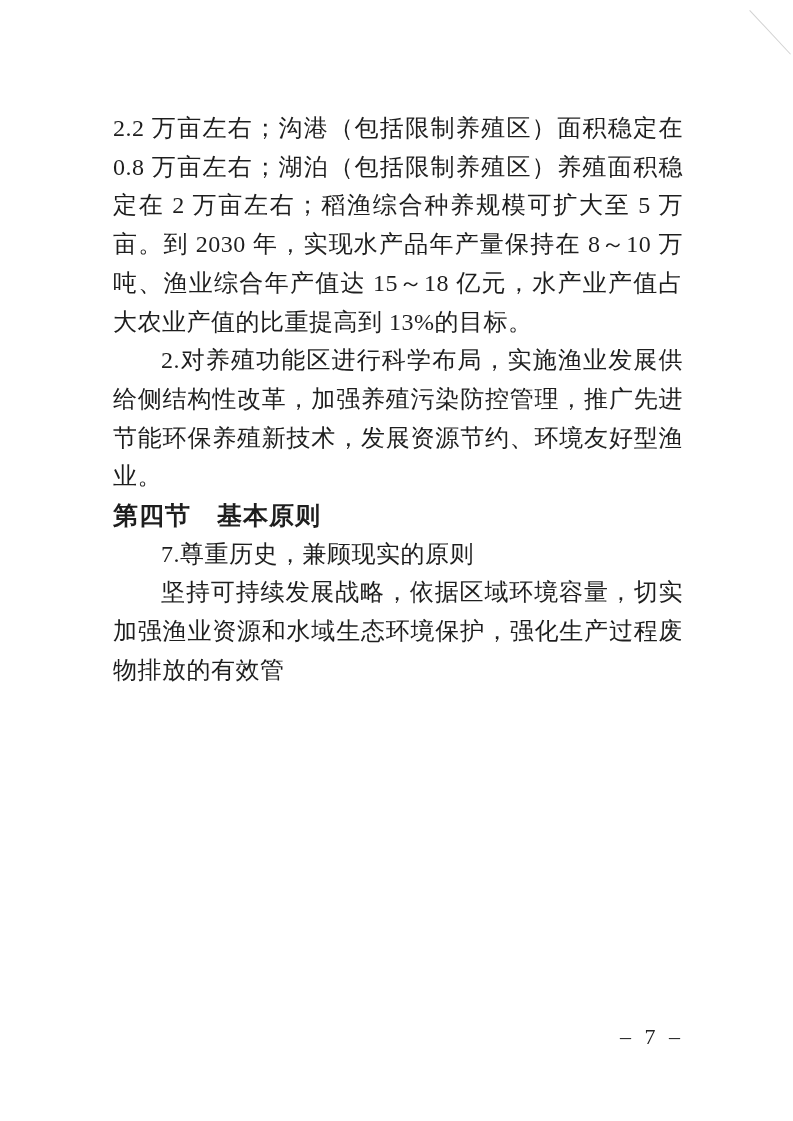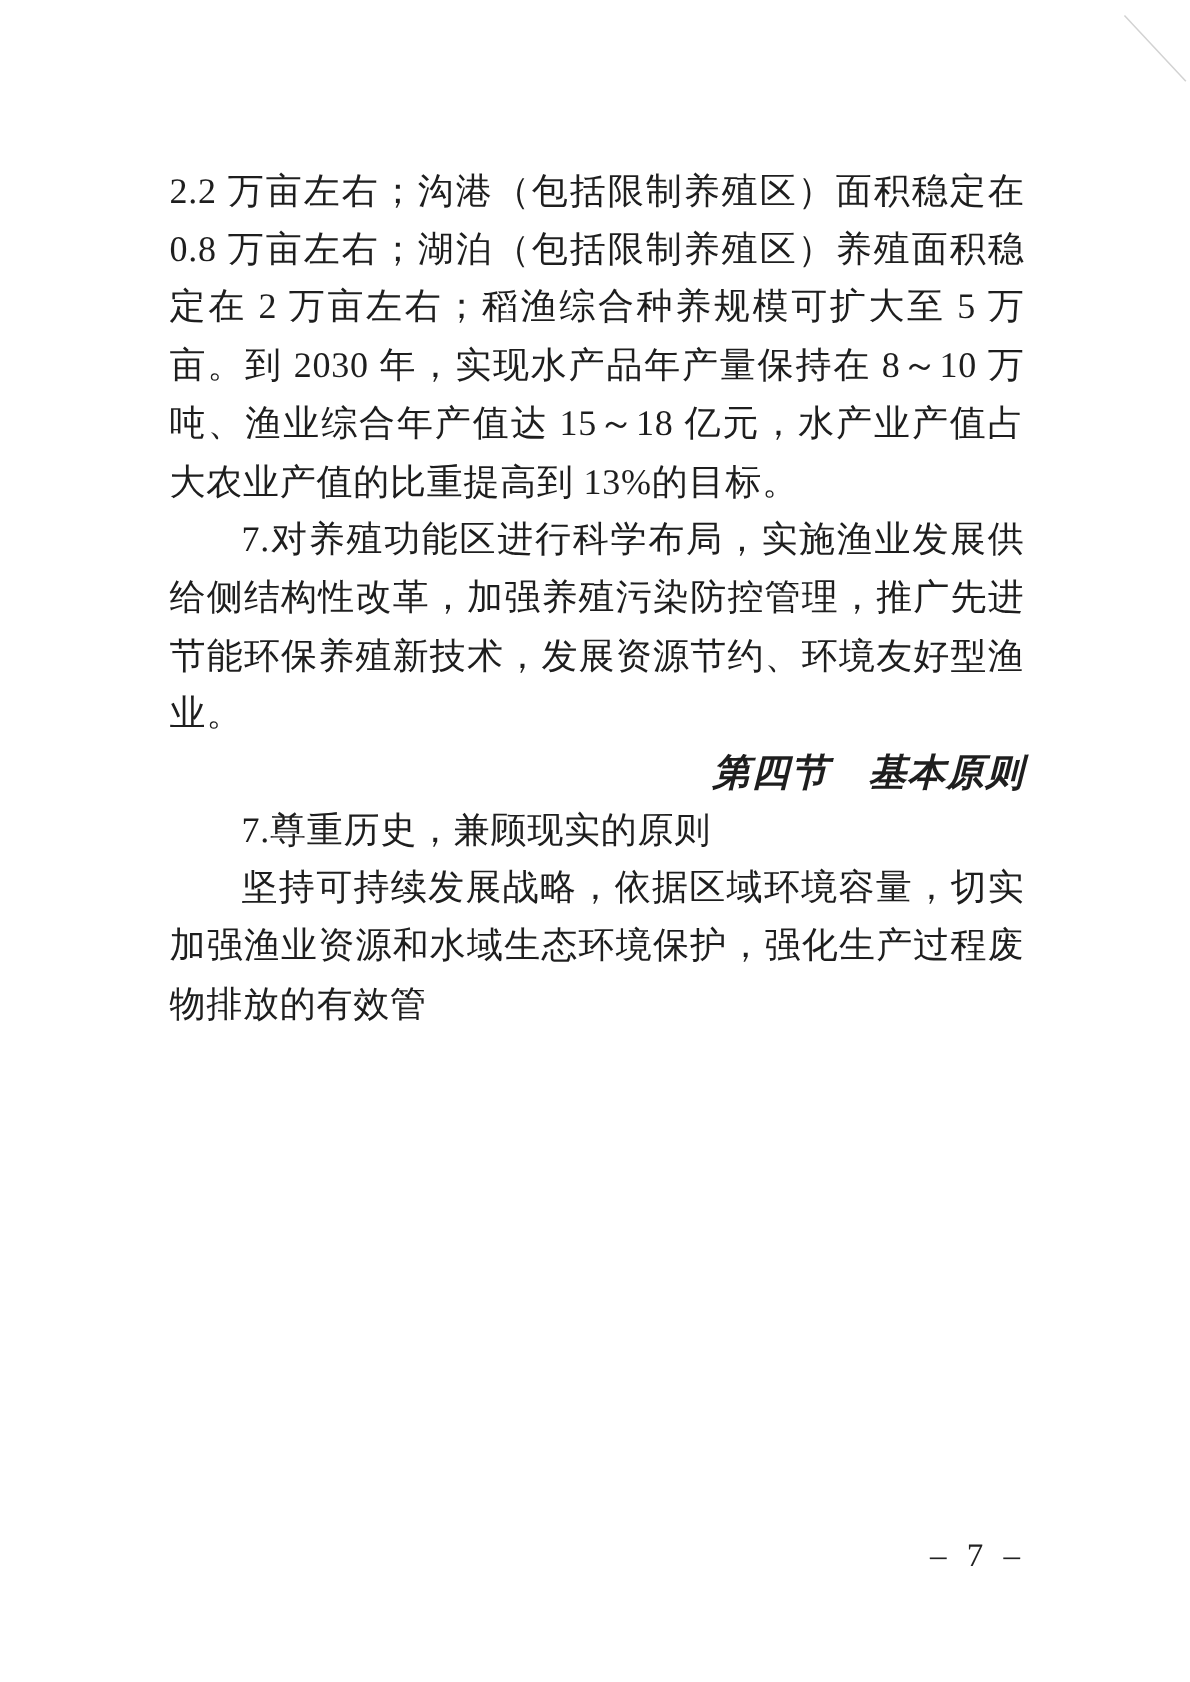--- a/index.html
+++ b/index.html
@@ -28,27 +28,26 @@
     letter-spacing: 0.5px;
   }
   .text-block p {
     margin: 0;
     padding: 0;
   }
   .text-block p.indent {
     text-indent: 2em;
   }
   .text-block p.section-heading {
-    text-align: right;
+    text-align: left;
     text-indent: 0;
     font-family: "Liberation Sans", "DejaVu Sans", sans-serif;
     font-weight: bold;
     font-size: 25px;
     letter-spacing: 1px;
-    font-style: italic;
   }
   .page-number {
     position: absolute;
     right: 109px;
     bottom: 66px;
     font-size: 22px;
     letter-spacing: 4px;
     color: #222222;
     font-family: "Liberation Serif", "DejaVu Serif", serif;
   }
@@ -65,21 +64,21 @@
 </style>
 </head>
 <body>
 
 <div class="page">
 
   <div class="corner-fold-line"></div>
 
   <div class="text-block">
     <p class="continuation">2.2 万亩左右；沟港（包括限制养殖区）面积稳定在 0.8 万亩左右；湖泊（包括限制养殖区）养殖面积稳定在 2 万亩左右；稻渔综合种养规模可扩大至 5 万亩。到 2030 年，实现水产品年产量保持在 8～10 万吨、渔业综合年产值达 15～18 亿元，水产业产值占大农业产值的比重提高到 13%的目标。</p>
-    <p class="indent">7.对养殖功能区进行科学布局，实施渔业发展供给侧结构性改革，加强养殖污染防控管理，推广先进节能环保养殖新技术，发展资源节约、环境友好型渔业。</p>
+    <p class="indent">2.对养殖功能区进行科学布局，实施渔业发展供给侧结构性改革，加强养殖污染防控管理，推广先进节能环保养殖新技术，发展资源节约、环境友好型渔业。</p>
     <p class="section-heading">第四节　基本原则</p>
     <p class="indent">7.尊重历史，兼顾现实的原则</p>
     <p class="indent">坚持可持续发展战略，依据区域环境容量，切实加强渔业资源和水域生态环境保护，强化生产过程废物排放的有效管</p>
   </div>
 
   <div class="page-number">– 7 –</div>
 
 </div>
 
 </body></html>

